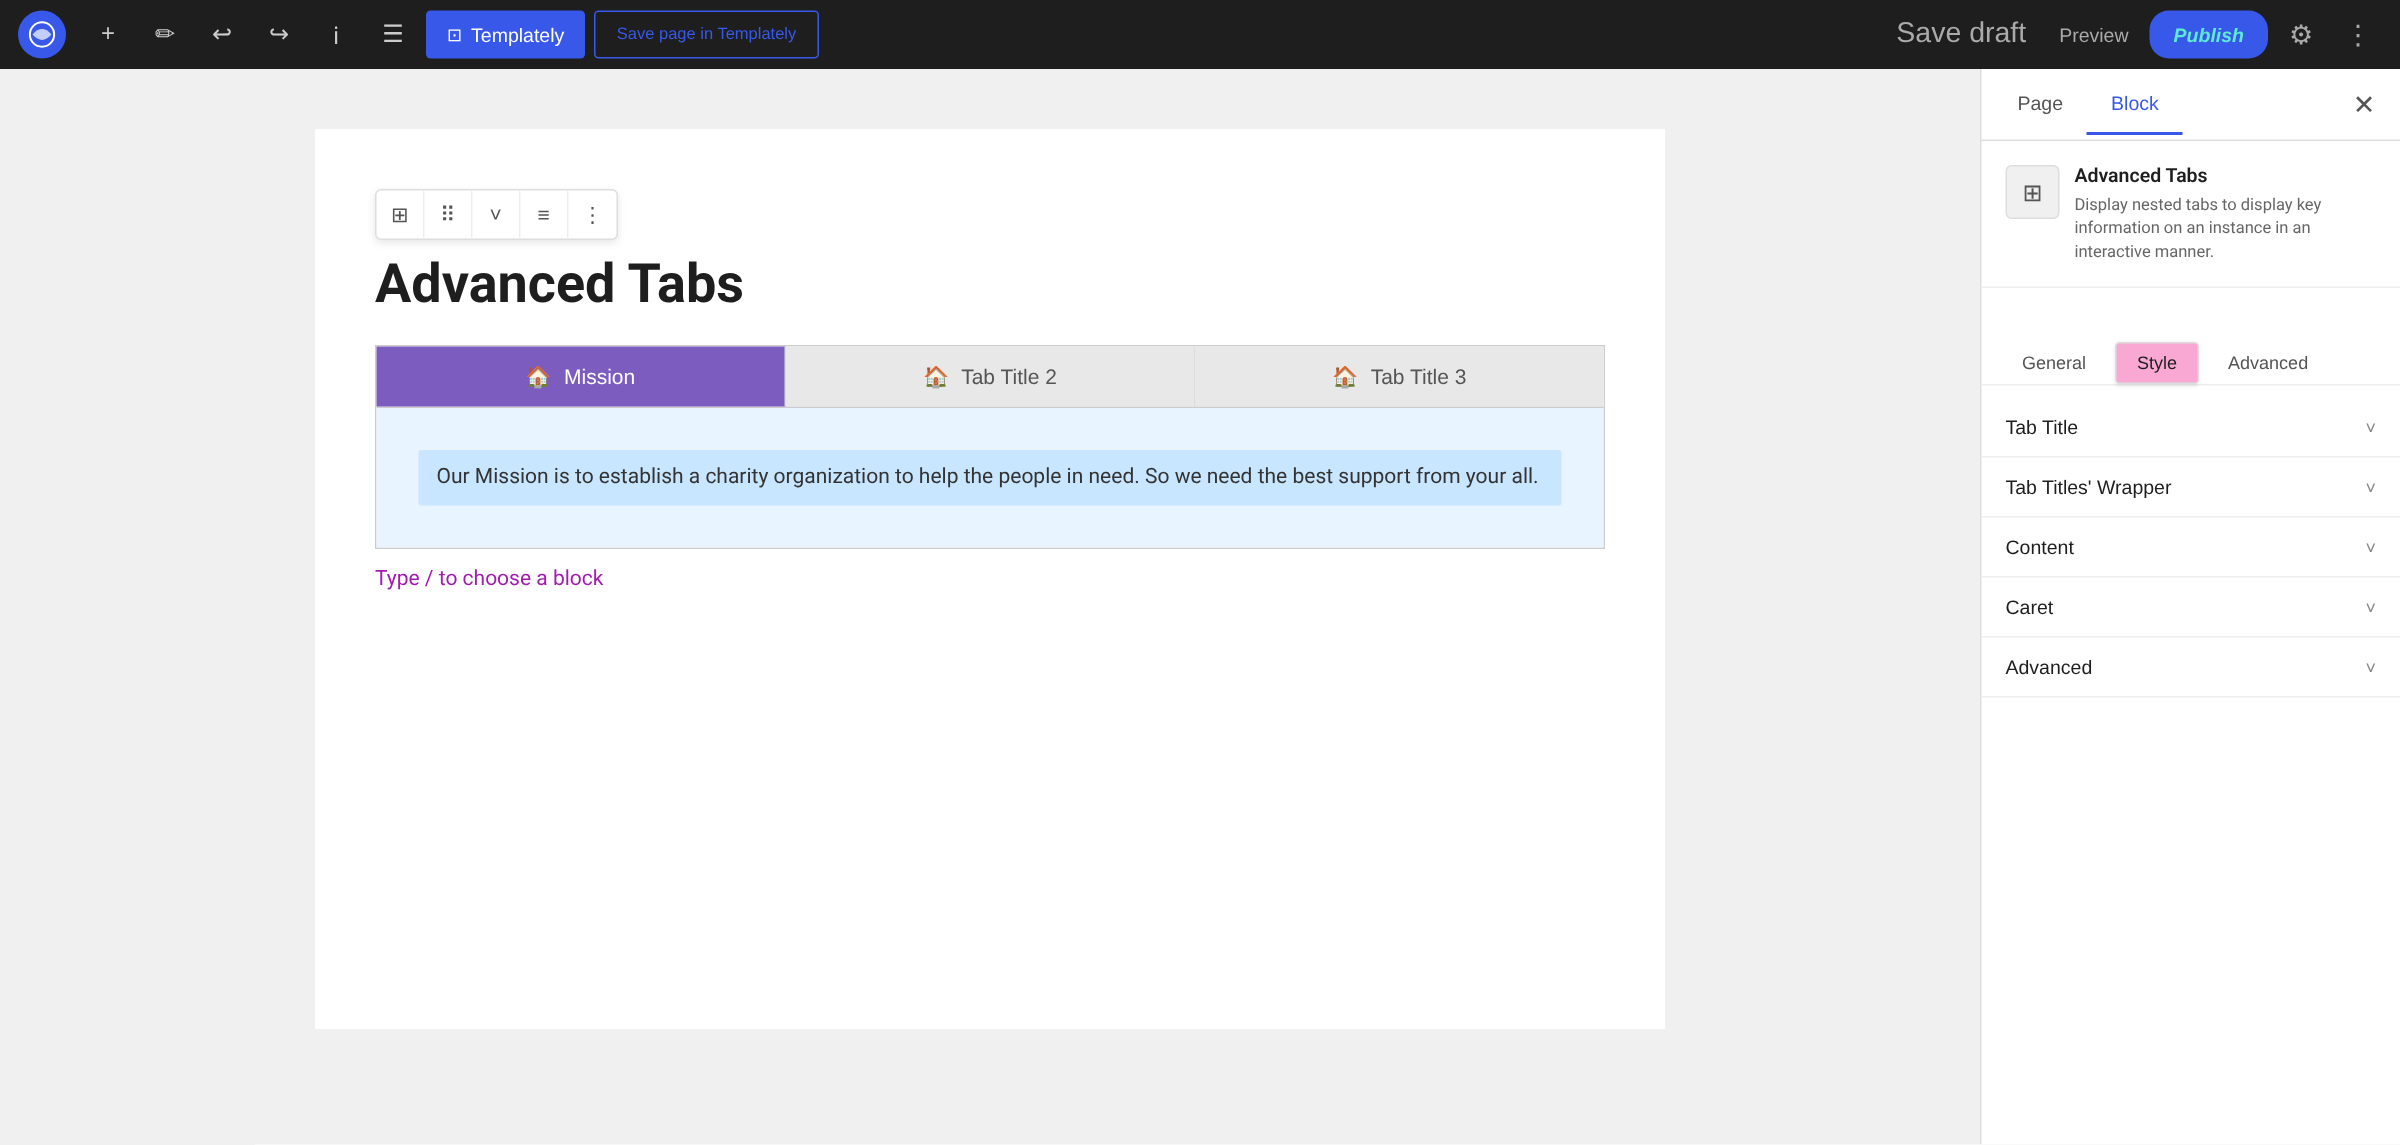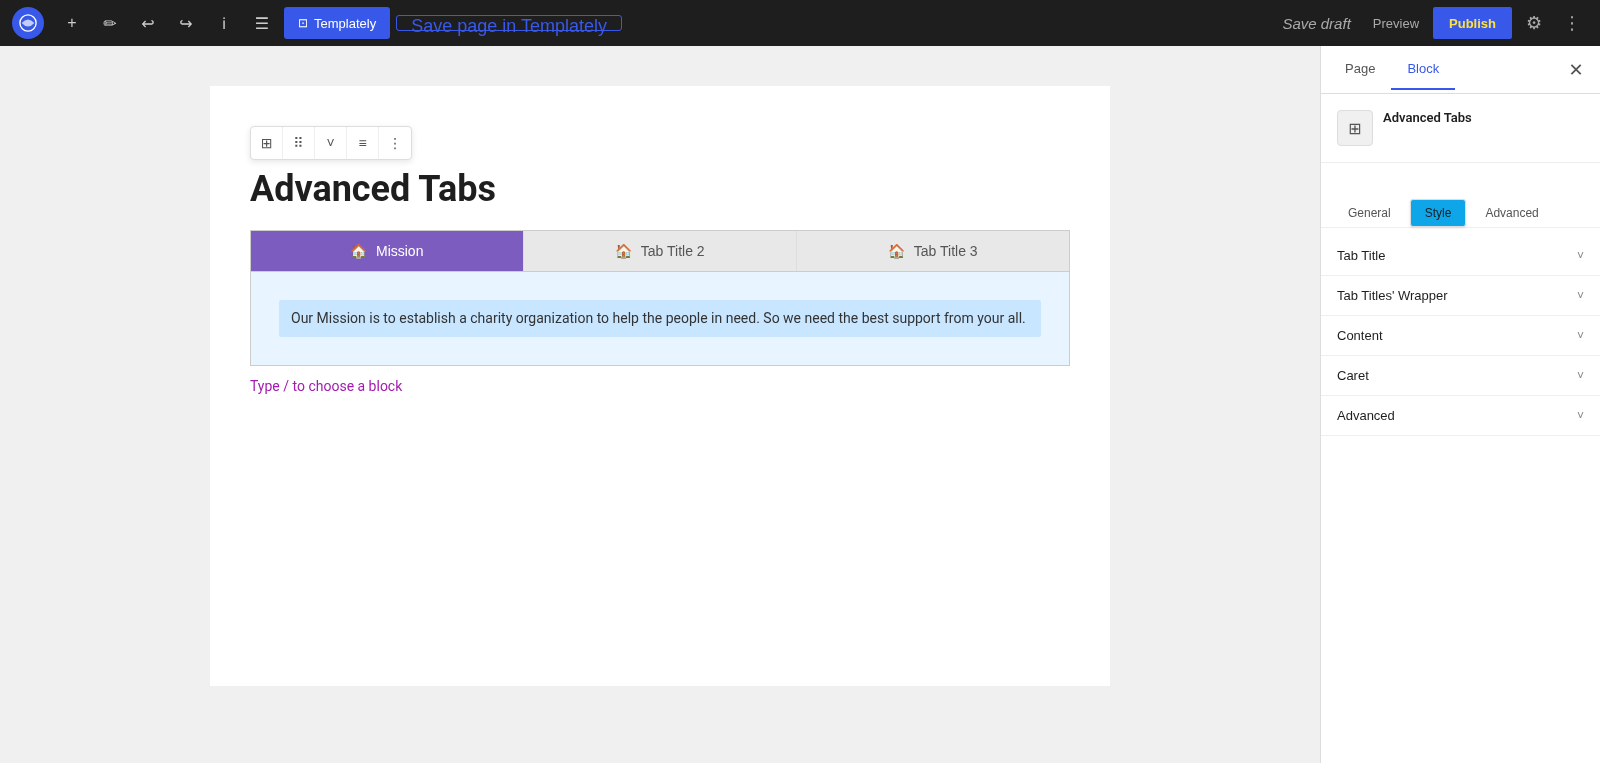--- a/index.html
+++ b/index.html
@@ -20,32 +20,32 @@
       width: 32px; height: 32px; display: flex; align-items: center; justify-content: center;
       border-radius: 3px; font-size: 16px;
     }
     .toolbar-btn-blue {
       background: #3858e9; color: #fff; border: none; cursor: pointer;
       height: 32px; padding: 0 14px; border-radius: 3px; font-size: 13px; font-weight: 500;
       display: flex; align-items: center; gap: 6px;
     }
     .toolbar-btn-outline {
       background: none; border: 1.5px solid #3858e9; color: #3858e9; cursor: pointer;
-      height: 16px; padding: 0 14px; border-radius: 3px; font-size: 18px; font-weight: 500;
+      height: 32px; padding: 0 14px; border-radius: 3px; font-size: 11px; font-weight: 500;
     }
     .toolbar-spacer { flex: 1; }
     .save-draft-btn {
-      background: none; border: none; color: #aaa; cursor: pointer; font-size: 15px; padding: 0 8px; font-style: italic;
+      background: none; border: none; color: #aaa; cursor: pointer; font-size: 19px; padding: 0 8px;
     }
     .preview-btn {
       background: none; border: none; color: #aaa; cursor: pointer; font-size: 13px; padding: 0 8px;
     }
     .publish-btn {
-      background: #3858e9; color: #fde047; border: none; cursor: pointer;
-      height: 32px; padding: 0 16px; border-radius: 2px; font-size: 13px; font-weight: 600;
+      background: #3858e9; color: #5eead4; border: none; cursor: pointer;
+      height: 32px; padding: 0 16px; border-radius: 13px; font-size: 13px; font-weight: 600; font-style: italic;
     }
     .settings-btn {
       background: none; border: none; color: #aaa; cursor: pointer; font-size: 18px;
       width: 32px; height: 32px; display: flex; align-items: center; justify-content: center;
     }
     .more-btn {
       background: none; border: none; color: #aaa; cursor: pointer; font-size: 18px;
       width: 32px; height: 32px; display: flex; align-items: center; justify-content: center;
     }
 
@@ -156,21 +156,21 @@
     .style-subtabs {
       display: flex; border-bottom: 1px solid #eee; padding: 0 12px; gap: 4px;
     }
     .style-subtab {
       background: none; border: 1px solid transparent; cursor: pointer;
       padding: 6px 14px; font-size: 12px; color: #555; border-radius: 3px;
       font-weight: 500;
       margin-top: 28px;
     }
     .style-subtab.active {
-      background: #0ea5e9; border-color: #ddd; color: #1e1e1e;
+      background: #f9a8d4; border-color: #ddd; color: #1e1e1e;
       box-shadow: 0 1px 3px rgba(0,0,0,0.1);
     }
     .style-subtabs-wrapper { padding: 8px 0; }
 
     
     .accordion-item {
       border-bottom: 1px solid #eee;
     }
     .accordion-header {
       display: flex; align-items: center; justify-content: space-between;
@@ -308,20 +308,21 @@
         <span>✕</span>
       </button>
     </div>
 
     <div class="block-info">
       <div class="block-icon">
         <span>⊞</span>
       </div>
       <div class="block-info-text">
         <div class="block-info-title">Advanced Tabs</div>
+        <div class="block-info-desc">Display nested tabs to display key information on an instance in an interactive manner.</div>
       </div>
     </div>
 
     <div class="style-subtabs-wrapper">
       <div class="style-subtabs">
         <button class="style-subtab">
           <span>General</span>
         </button>
         <button class="style-subtab active">
           <span>Style</span>

